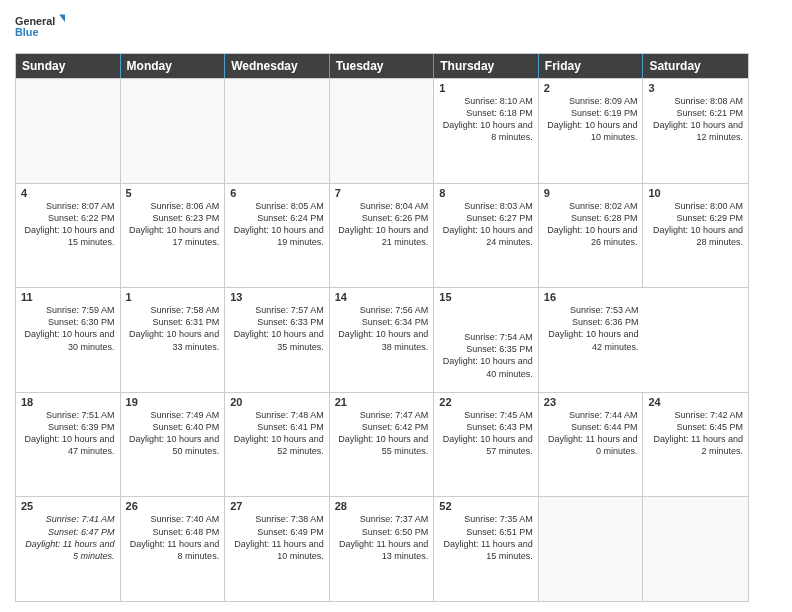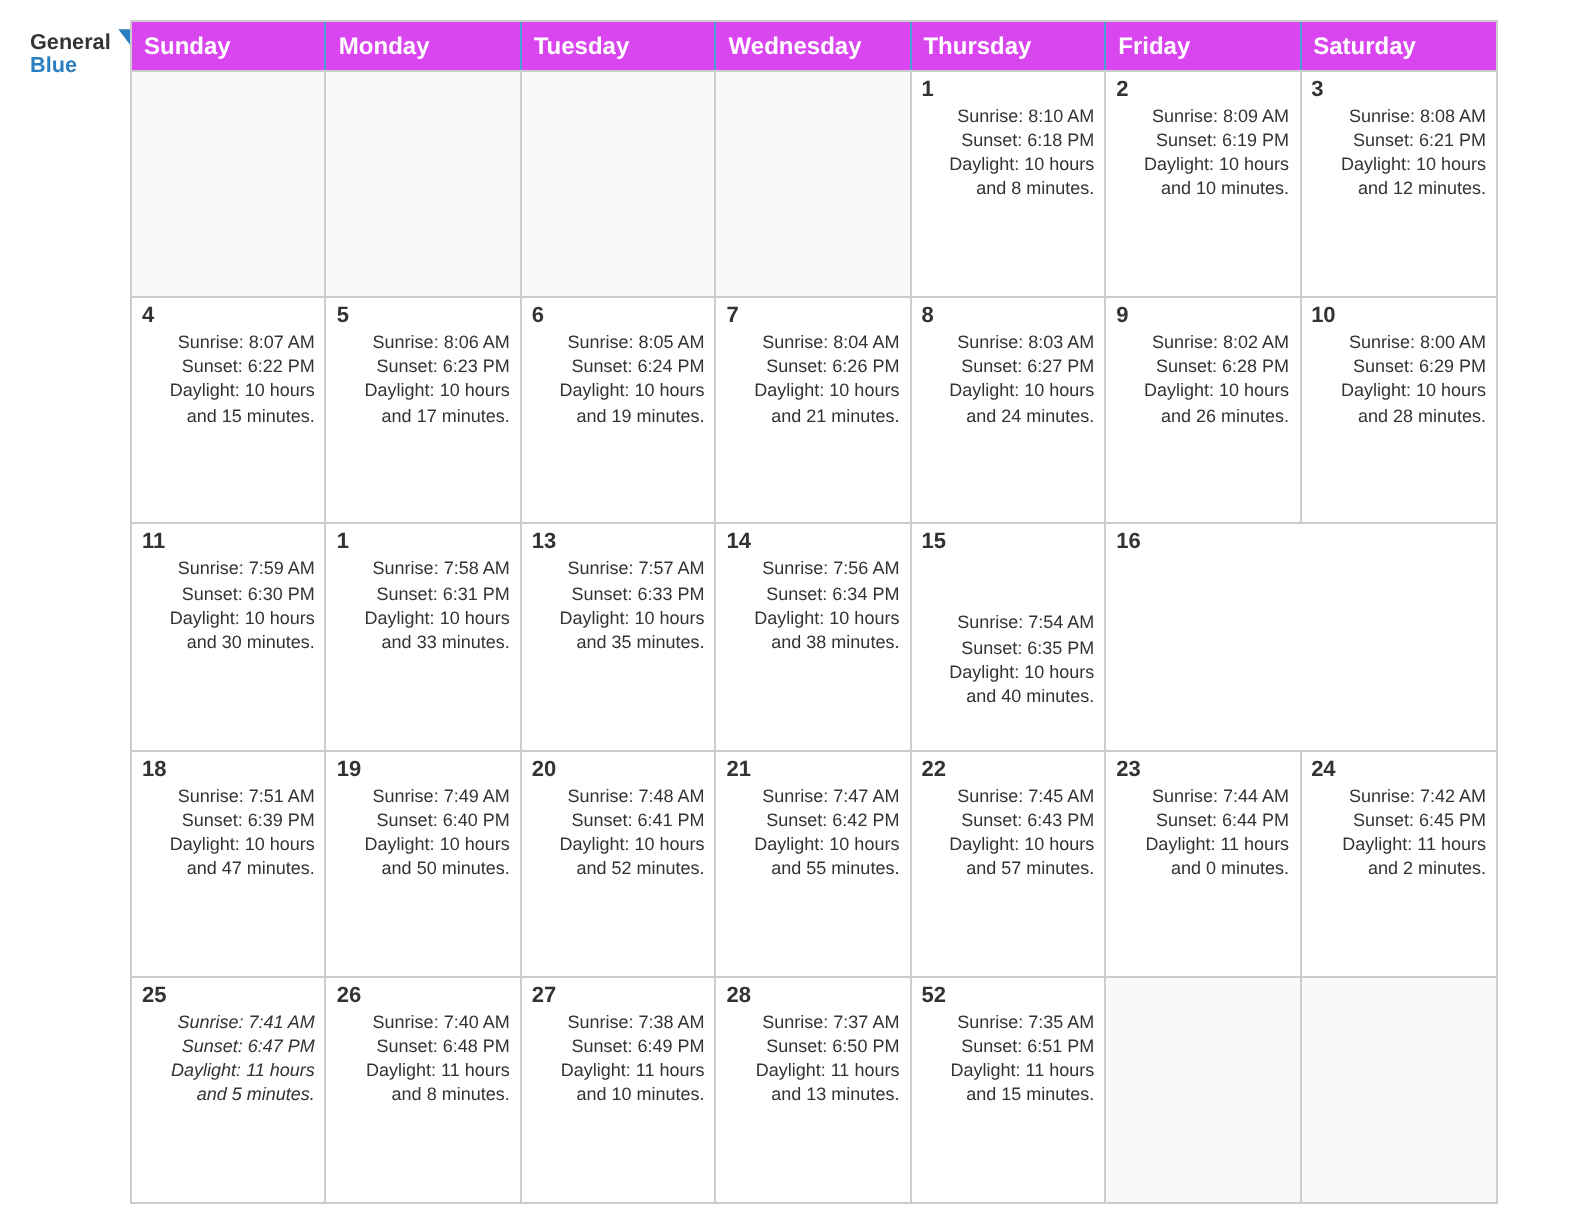--- a/index.html
+++ b/index.html
@@ -8,20 +8,21 @@
       background: #fff;
       width: 792px;
       height: 612px;
       overflow: hidden;
     }
     .page {
       width: 764px;
       height: 612px;
       padding: 10px 15px;
       display: flex;
+      flex-direction: column;
     }
     .header {
       display: flex;
       justify-content: space-between;
       align-items: flex-start;
       margin-bottom: 8px;
     }
     .logo {
       display: flex;
       align-items: center;
@@ -42,21 +43,21 @@
     }
     .calendar {
       flex: 1;
       display: flex;
       flex-direction: column;
       border: 1px solid #ccc;
     }
     .cal-header {
       display: grid;
       grid-template-columns: repeat(7, 1fr);
-      background: #d946ef;
+      background: #404040;
     }
     .cal-header-cell {
       color: #fff;
       font-size: 12px;
       font-weight: bold;
       padding: 5px 6px;
       border-right: 1px solid #4a9fd1;
     }
     .cal-header-cell:last-child { border-right: none; }
     .cal-body {
@@ -107,22 +108,22 @@
     <div class="title-block">
       <h1></h1>
       <h2></h2>
     </div>
   </div>
 
   <div class="calendar">
     <div class="cal-header">
     <div class="cal-header-cell">Sunday</div>
         <div class="cal-header-cell">Monday</div>
+        <div class="cal-header-cell">Wednesday</div>
         <div class="cal-header-cell">Tuesday</div>
-        <div class="cal-header-cell">Wednesday</div>
         <div class="cal-header-cell">Thursday</div>
         <div class="cal-header-cell">Friday</div>
         <div class="cal-header-cell">Saturday</div>
       </div>
     <div class="cal-body">
     <div class="cal-row">
           <div class="cal-cell empty"></div>
           <div class="cal-cell empty"></div>
           <div class="cal-cell empty"></div>
           <div class="cal-cell empty"></div>
@@ -215,20 +216,23 @@
 Daylight: 10 hours and 38 minutes.</div>
           </div>
           <div class="cal-cell">
             <span class="day-num">15</span>
             <div class="day-info" style="white-space: pre-line; margin-top: 28px;">Sunrise: 7:54 AM
 Sunset: 6:35 PM
 Daylight: 10 hours and 40 minutes.</div>
           </div>
           <div class="cal-cell">
             <span class="day-num">16</span>
+            <div class="day-info" style="white-space: pre-line;">Sunrise: 7:53 AM
+Sunset: 6:36 PM
+Daylight: 10 hours and 42 minutes.</div>
           </div>
         </div>
         <div class="cal-row">
           <div class="cal-cell">
             <span class="day-num">18</span>
             <div class="day-info" style="white-space: pre-line;">Sunrise: 7:51 AM
 Sunset: 6:39 PM
 Daylight: 10 hours and 47 minutes.</div>
           </div>
           <div class="cal-cell">

